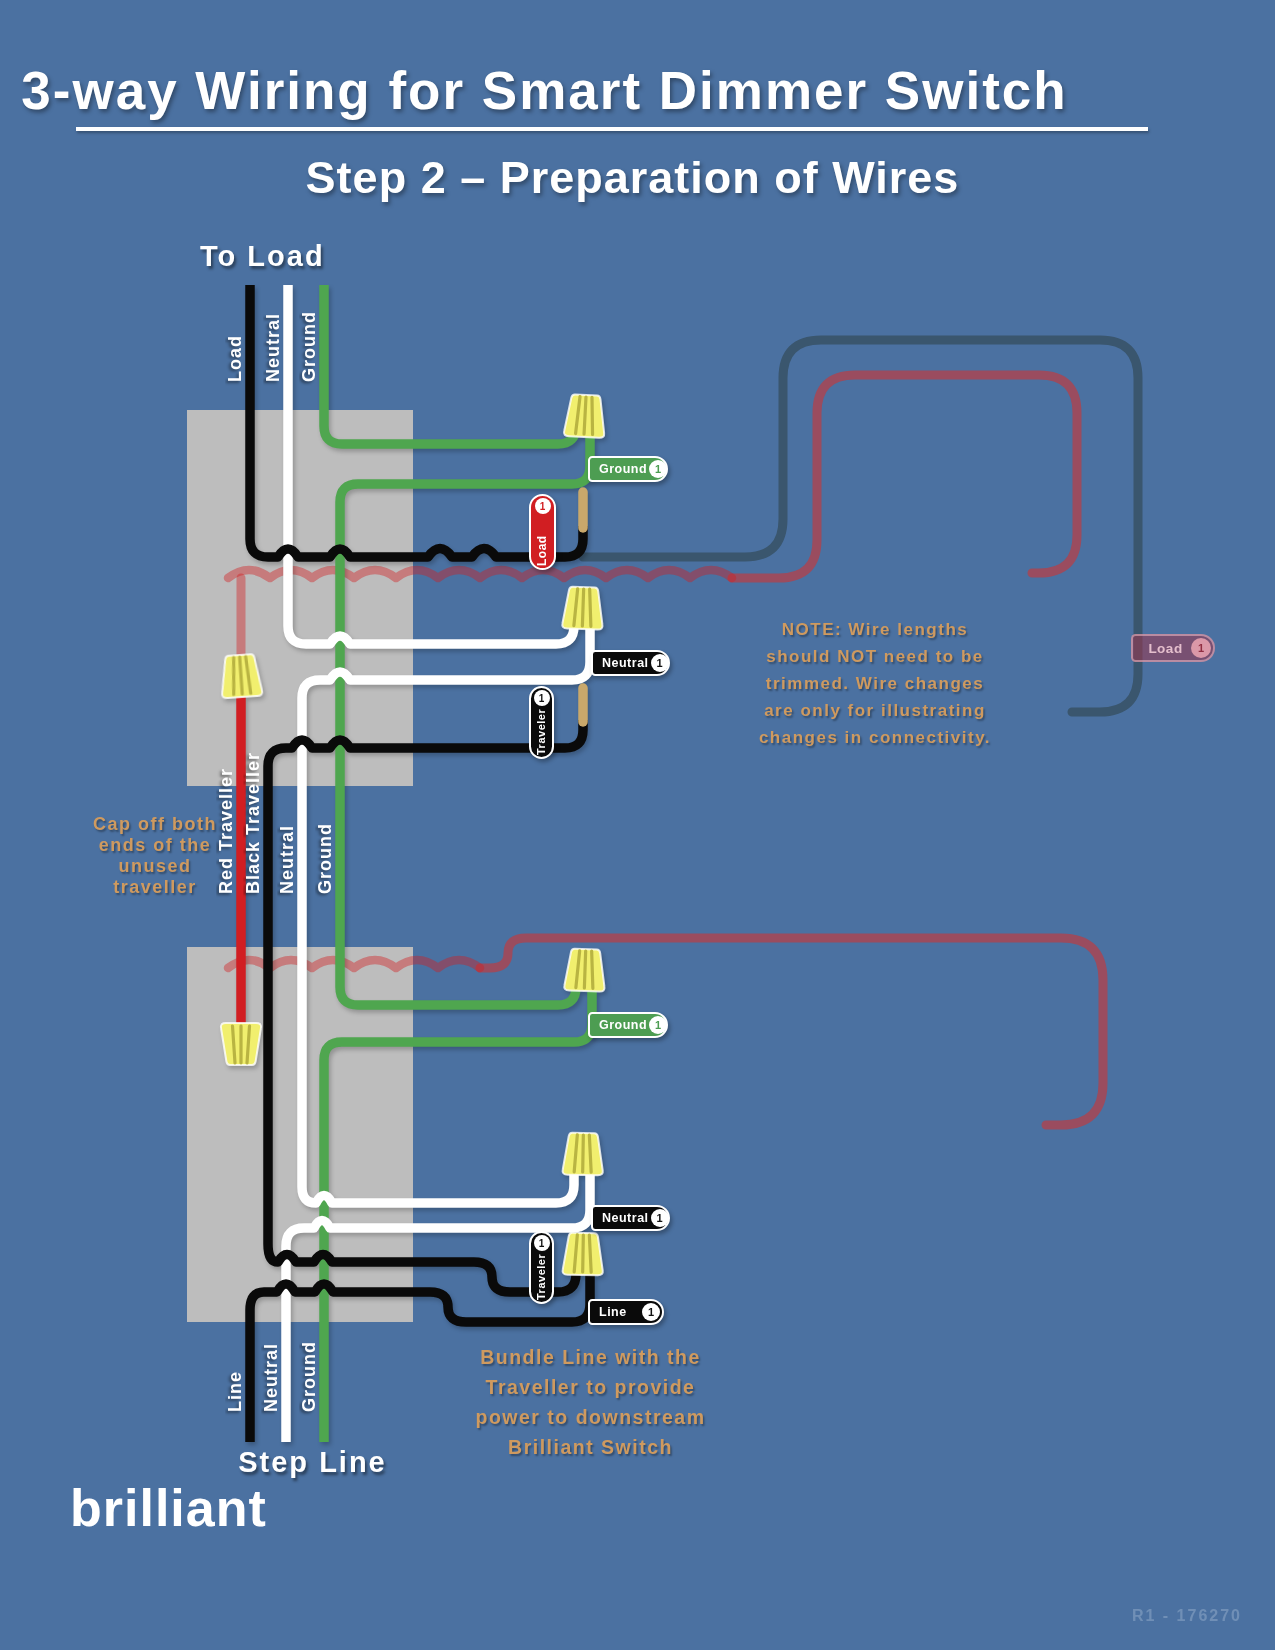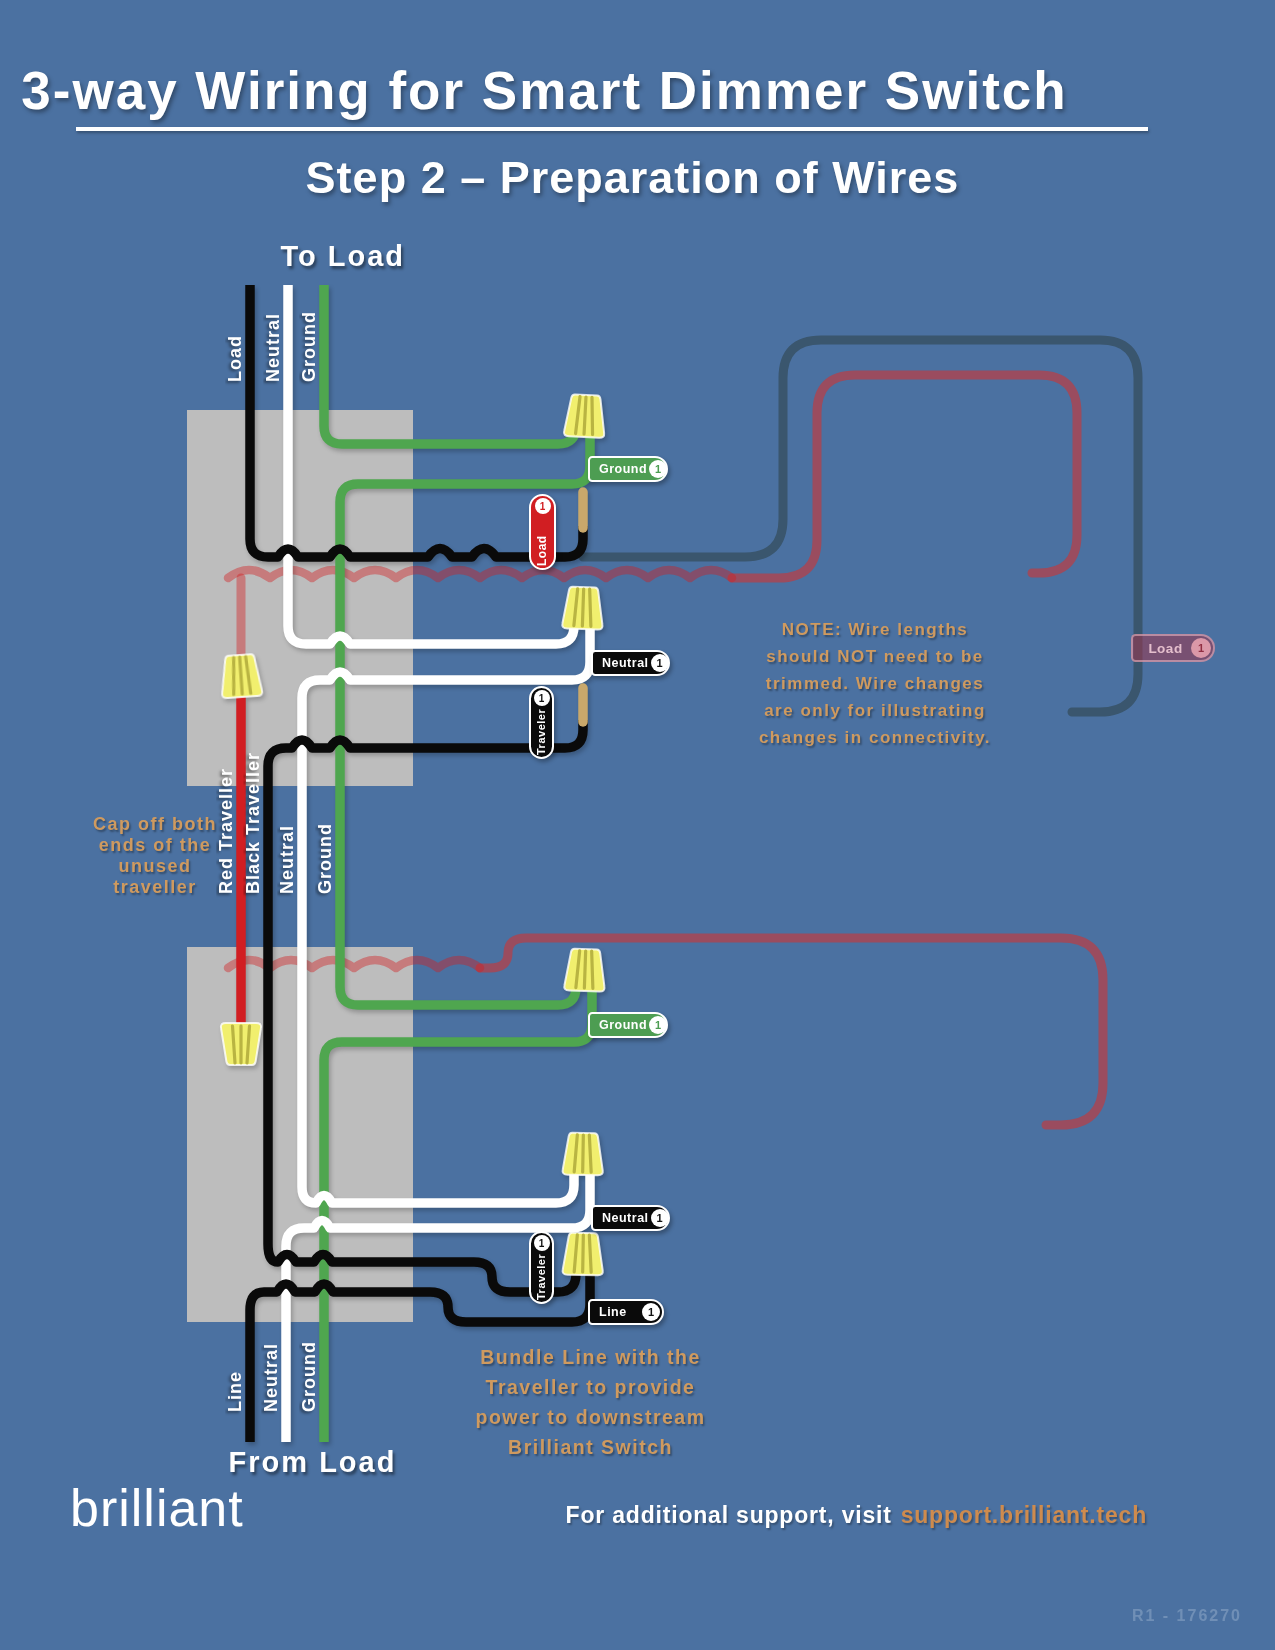--- a/index.html
+++ b/index.html
@@ -58,21 +58,21 @@
     color:#fff;font-size:11px;letter-spacing:.5px;line-height:19px;margin-top:1px;white-space:nowrap;
   }
   .t-green{background:var(--tag-green,#4D9D52);}  .t-green .tn{color:var(--tag-green,#4D9D52);}
   .t-black{background:var(--tag-black,#0A0A0A);}  .t-black .tn{color:#111;}
   .t-red{background:var(--tag-red,#D11E22);}      .t-red .tn{color:var(--tag-red,#D11E22);}
   .t-faded{background:rgba(158,52,76,.55);border-color:rgba(240,190,200,.55);box-shadow:none;}
   .t-faded .tt{color:rgba(255,218,226,.8);font-size:13.5px;}
   .t-faded .tn{background:rgba(236,164,178,.85);color:rgba(140,40,60,.95);width:20px;height:20px;}
   
   .brand{
-    position:absolute;left:70px;top:1478px;color:#fff;font-size:52px;font-weight:normal;
+    position:absolute;left:70px;top:1478px;color:#fff;font-size:52px;font-weight:bold;
     letter-spacing:1px;
   }
   .footer{
     position:absolute;left:400px;top:1502px;width:747px;text-align:right;
     color:#fff;font-size:23px;font-weight:bold;letter-spacing:.8px;white-space:nowrap;
     text-shadow:1.5px 2px 2px rgba(0,0,0,.3);
   }
   .footer .link{color:var(--link-orange,#CE8B4E);margin-left:9px;}
   .rev{
     position:absolute;left:1080px;top:1607px;width:162px;text-align:right;
@@ -131,22 +131,22 @@
       <use href="#nutshape" transform="translate(583,1154) rotate(1)"></use>
       <use href="#nutshape" transform="translate(583,1254) rotate(1)"></use>
       <use href="#nutshape" transform="translate(241,1044) scale(1,-1)"></use>
     </g>
   </svg>
 
   <div class="headline">3-way Wiring for Smart Dimmer Switch</div>
   <div class="rule"></div>
   <div class="subhead">Step 2 – Preparation of Wires</div>
 
-  <div class="cable-head" style="left:200px;top:240px;width:205px;text-align:right;">To Load</div>
-  <div class="cable-head" style="left:205px;top:1446px;width:215px;text-align:center;">From Load</div>
+  <div class="cable-head" style="left:200px;top:240px;width:205px;text-align:left;">To Load</div>
+  <div class="cable-head" style="left:205px;top:1446px;width:215px;text-align:center;">Step Line</div>
 
   <div class="vlabel" style="left:222px;top:298px;height:84px;">Load</div>
   <div class="vlabel" style="left:260px;top:298px;height:84px;">Neutral</div>
   <div class="vlabel" style="left:296px;top:298px;height:84px;">Ground</div>
 
   <div class="vlabel" style="left:213px;top:752px;height:142px;">Red Traveller</div>
   <div class="vlabel" style="left:240px;top:752px;height:142px;">Black Traveller</div>
   <div class="vlabel" style="left:274px;top:752px;height:142px;">Neutral</div>
   <div class="vlabel" style="left:312px;top:752px;height:142px;">Ground</div>
 
@@ -199,18 +199,15 @@
 should NOT need to be
 trimmed.  Wire changes
 are only for illustrating
 changes in connectivity.</div>
   <div class="note" style="left:438px;top:1342px;width:305px;font-size:19.5px;line-height:30px;">Bundle Line with the
 Traveller to provide
 power to downstream
 Brilliant Switch</div>
 
   <div class="brand">brilliant</div>
-  <div class="footer">
-    <span>For additional support, visit</span><span class="link">support.brilliant.tech</span>
-  </div>
   <div class="rev">R1 - 176270</div>
 
 </div>
 
 </body></html>

